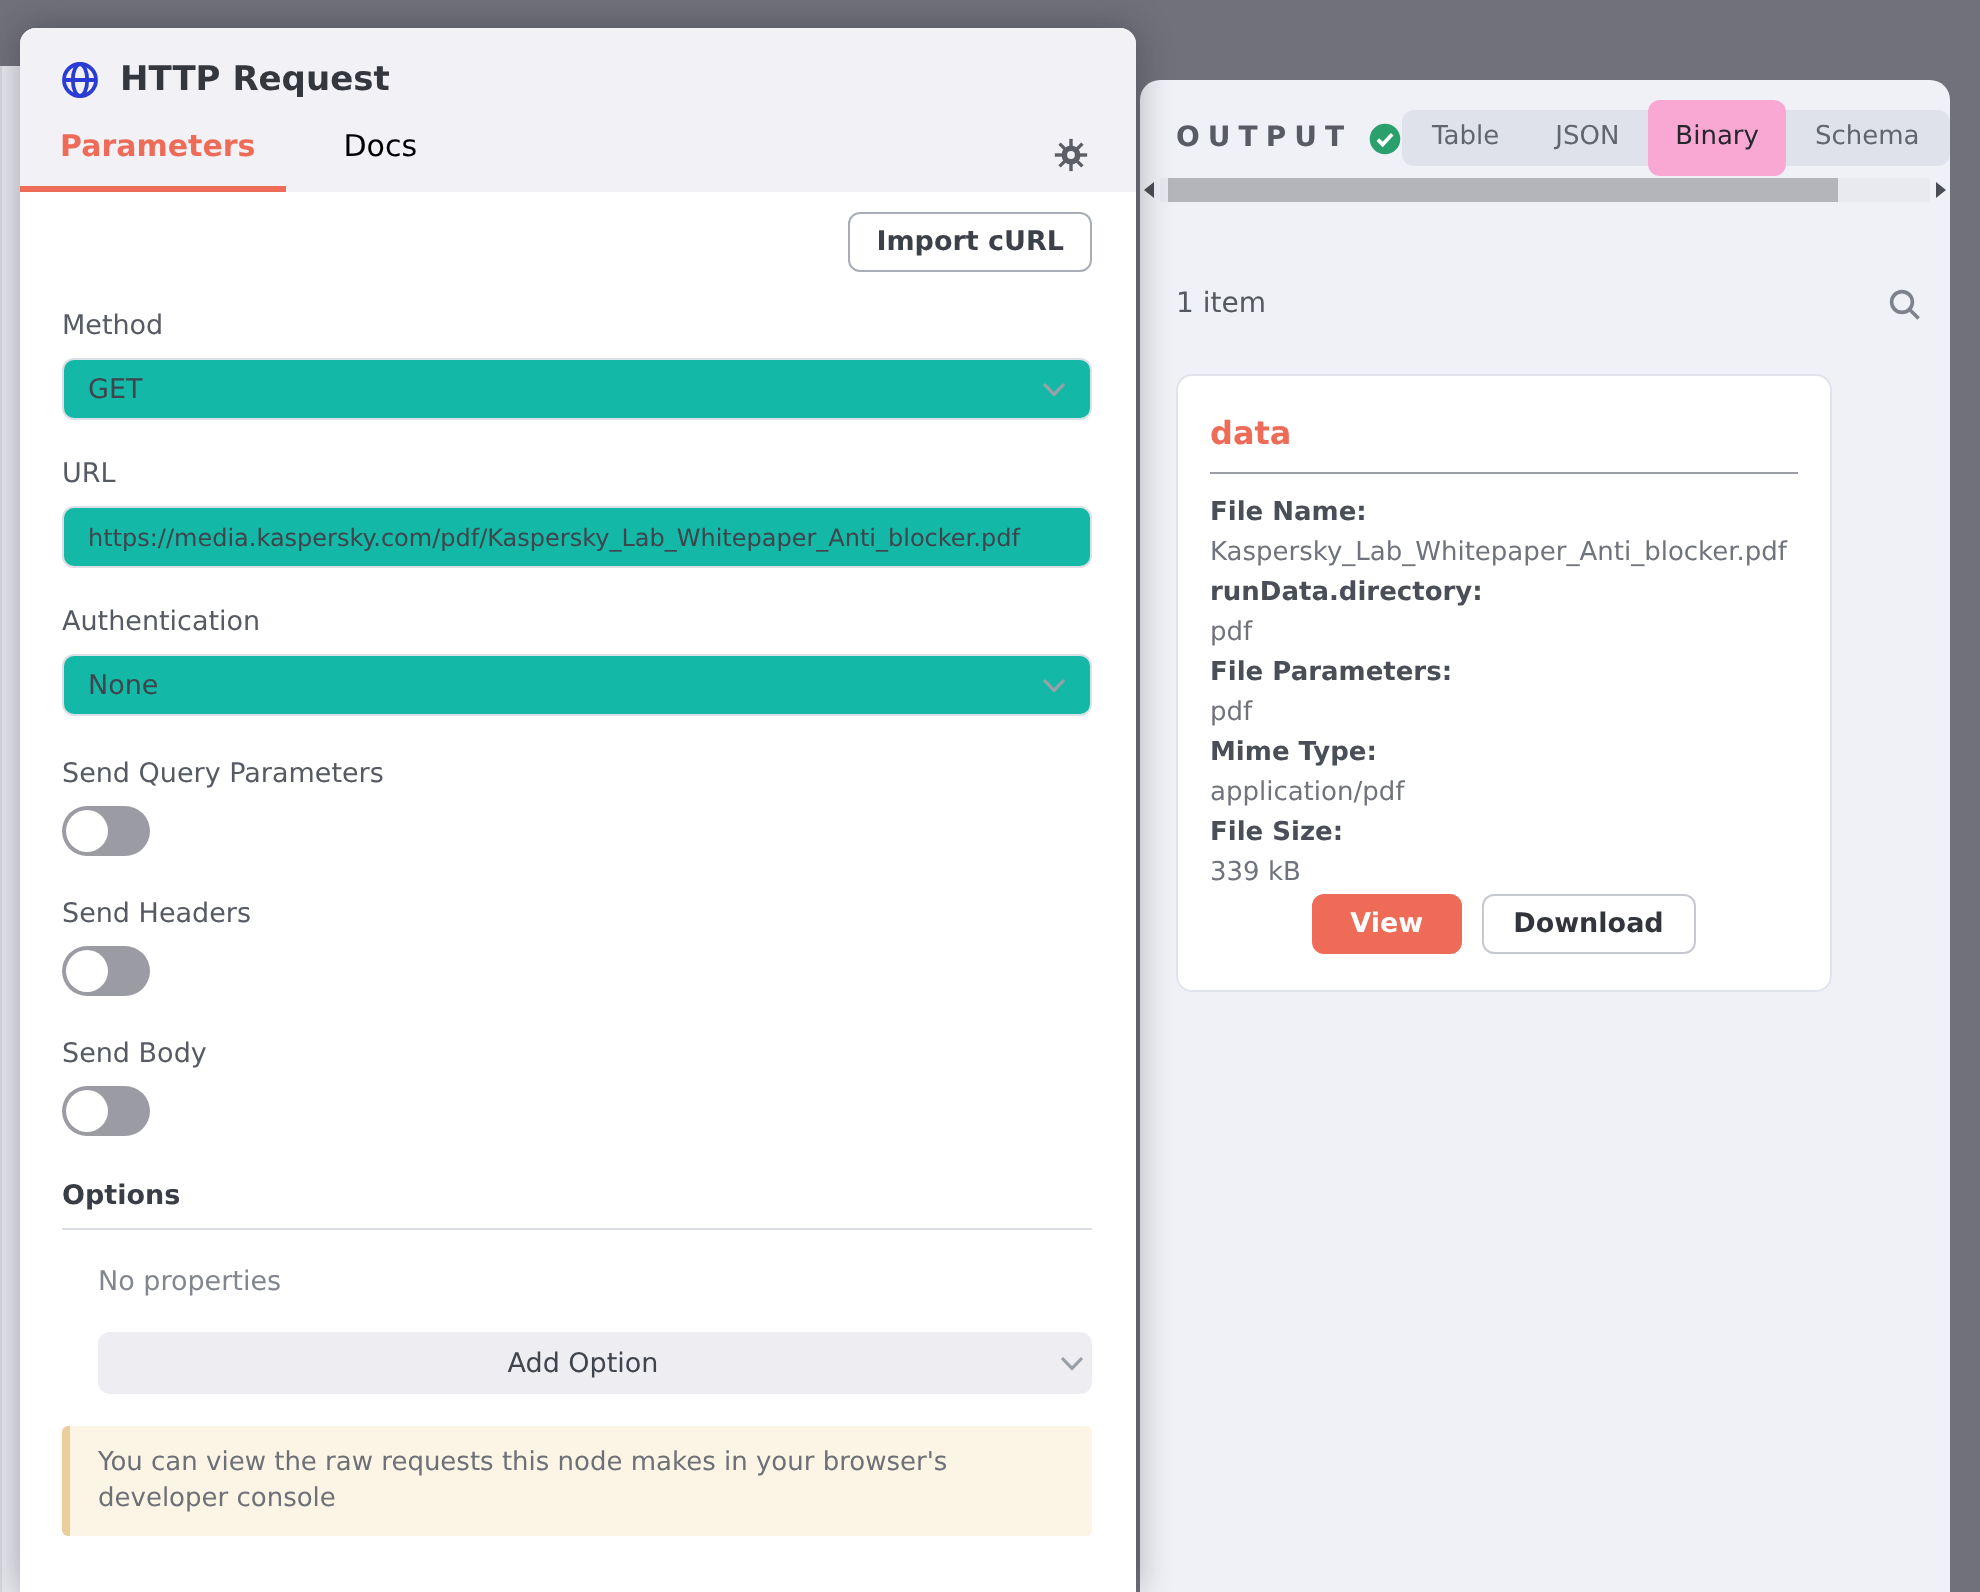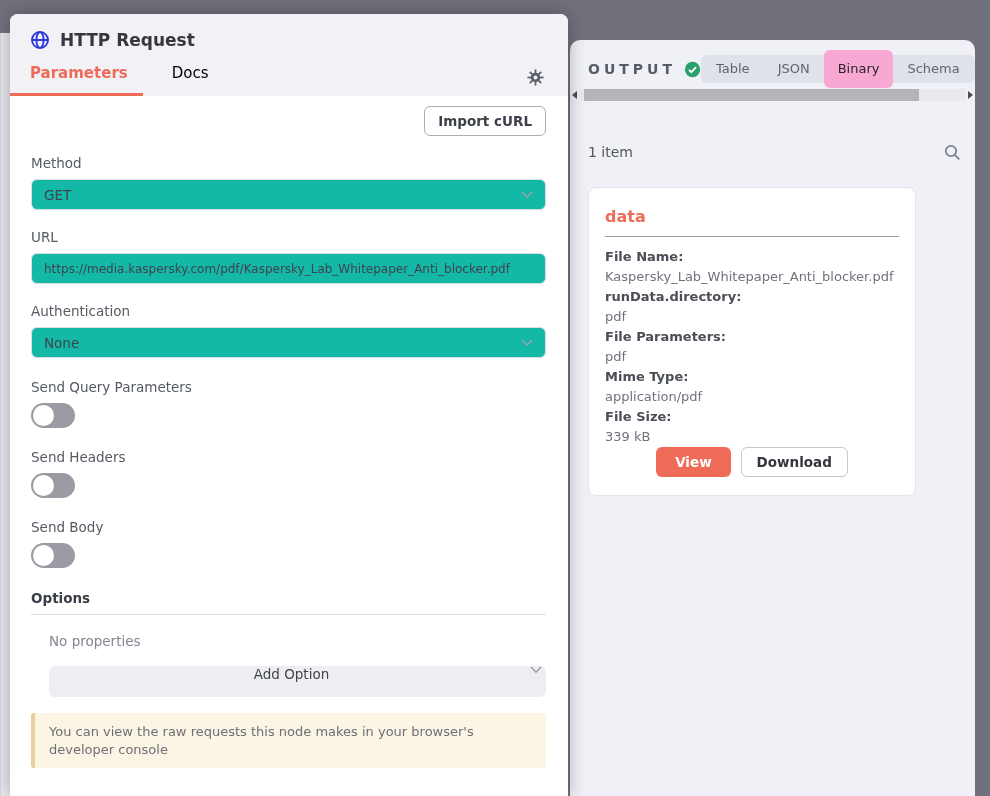--- a/index.html
+++ b/index.html
@@ -67,21 +67,21 @@
     position:absolute; left:2px; top:2px; width:21px; height:21px;
     border-radius:50%; background:#fff;
   }
   .options-sect{ margin-top:22px; }
   .options-title{ font-size:13.5px; font-weight:700; color:#393d45; padding-bottom:8px;
     border-bottom:1px solid #d9dce2; }
   .no-props{ font-size:13.5px; color:#82868f; margin:18px 0 0 18px; }
   .add-option{
     margin:17px 0 0 18px; width:calc(100% - 18px); height:31px;
     background:#ededf2; border:none; border-radius:6px;
-    display:flex; padding:0 4px; cursor:pointer;
+    display:flex; align-items:center; padding:0 4px; cursor:pointer;
     font-size:13.5px; color:#3f444d; font-family:inherit;
   }
   .add-option .ao-label{ flex:1; text-align:center; }
   .notice{
     margin-top:16px; background:#fcf4e4; border-left:4px solid #eccd9d;
     border-radius:3px; padding:10px 14px; font-size:13px; line-height:1.35;
     color:#6d7076; max-width:515px;
   }
   
   .output-panel{

